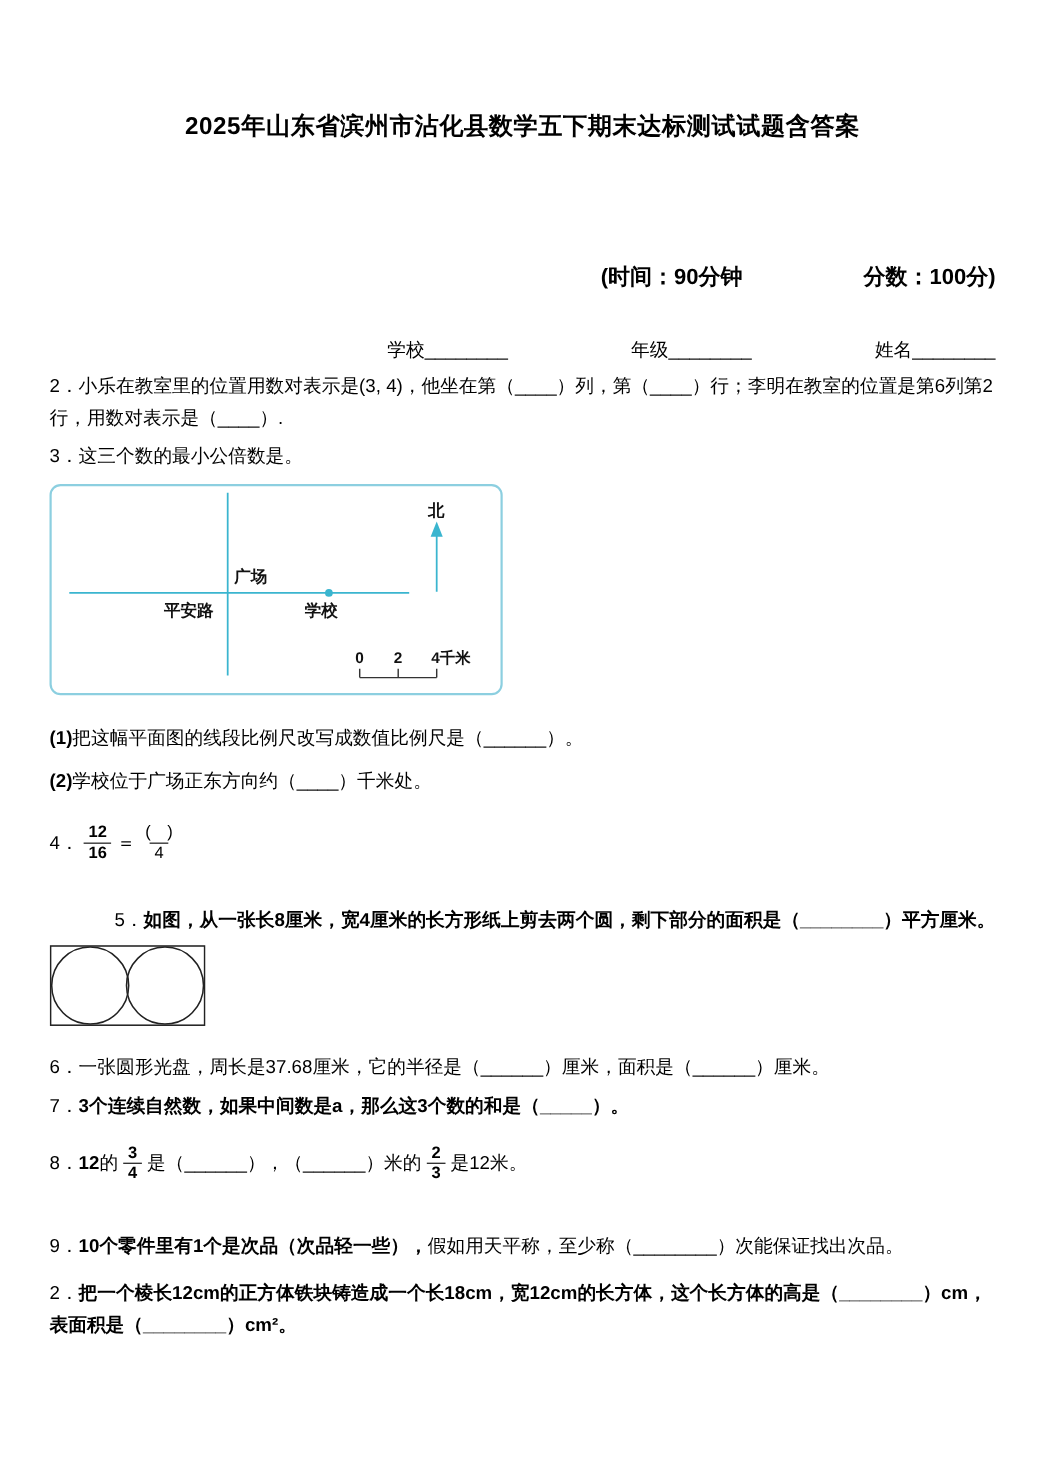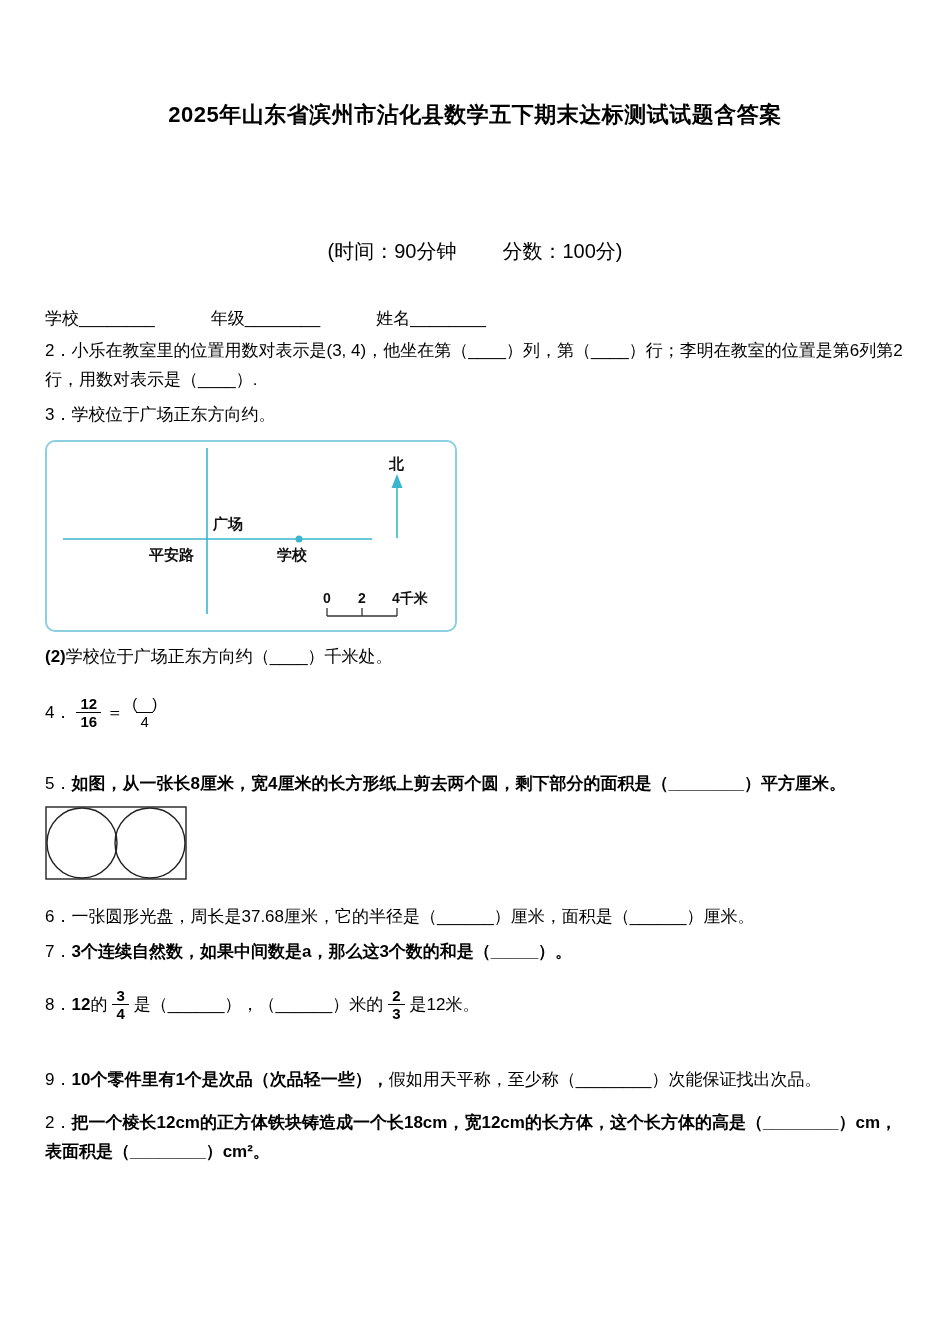--- a/index.html
+++ b/index.html
@@ -13,39 +13,39 @@
     width:950px;height:1344px;
     color:var(--ink);
     font-family:"Liberation Sans","DejaVu Sans",sans-serif;
     overflow:hidden;
   }
   .page{width:950px;height:1184px;padding:100px 45px 0 45px;background:#fff;}
   .title{
     font-size:22px;font-weight:bold;text-align:center;letter-spacing:.5px;
   }
   .info{
-    display:flex;justify-content:center;gap:46px;
-    font-size:20px;font-weight:normal;margin-top:108px;
+    display:flex;justify-content:flex-end;gap:110px;
+    font-size:20px;font-weight:bold;margin-top:108px;
   }
   .fields{
-    display:flex;justify-content:flex-start;gap:56px;
+    display:flex;justify-content:flex-end;gap:112px;
     font-size:17px;margin-top:42px;
   }
   .heading{font-size:17px;margin-top:32px;}
   .q{font-size:17px;line-height:1.72;margin-top:6px;}
   .b{font-weight:bold;}
   .frac{
     display:inline-flex;flex-direction:column;align-items:center;
     line-height:1.15;font-size:15px;margin:0 5px;vertical-align:middle;
   }
   .frac>span{padding:0 4px;}
   .frac .den{border-top:1.5px solid #000;}
   .flexline{display:flex;align-items:center;flex-wrap:wrap;}
   .q4{margin-top:16px;min-height:52px;}
-  .q5{margin-top:30px;}
+  .q5{margin-top:30px;text-align:right;}
   .q6{margin-top:22px;}
   .q7{margin-top:6px;}
   .q8{margin-top:12px;min-height:52px;}
   .q9{margin-top:34px;}
   .q10{margin-top:14px;}
   .sub1{margin-top:24px;}
   .sub2{margin-top:10px;}
   .map-box{
     width:412px;height:192px;margin-top:10px;
     border:2px solid var(--map-border);border-radius:10px;
@@ -76,21 +76,21 @@
   </div>
 
   <div class="fields">
     <span>学校________</span>
     <span>年级________</span>
     <span>姓名________</span>
   </div>
 
 
   <div class="q"><span>2．</span><span>小乐在教室里的位置用数对表示是(3, 4)，他坐在第（____）列，第（____）行；李明在教室的位置是第6列第2行，用数对表示是（____）.</span></div>
-  <div class="q"><span>3．</span><span>学校位于广场正东方向约。</span></div>
+  <div class="q"><span>3．</span><span>这三个数的最小公倍数是。</span></div>
 
   <div class="map-box">
     <svg width="408" height="188" viewBox="0 0 408 188">
       <line class="mapline" x1="160" y1="6" x2="160" y2="172"></line>
       <line class="mapline" x1="16" y1="97" x2="325" y2="97"></line>
       <circle cx="252" cy="97" r="3.5" class="maparrow"></circle>
 
       <line class="mapline" x1="350" y1="96" x2="350" y2="44"></line>
       <path class="maparrow" d="M350 32 L344.5 46 L355.5 46 Z"></path>
       <text class="map-text" x="342" y="27">北</text>
@@ -102,20 +102,21 @@
       <line class="scale-line" x1="280" y1="174" x2="350" y2="174"></line>
       <line class="scale-line" x1="280" y1="166" x2="280" y2="174"></line>
       <line class="scale-line" x1="315" y1="166" x2="315" y2="174"></line>
       <line class="scale-line" x1="350" y1="166" x2="350" y2="174"></line>
       <text class="scale-text" x="276" y="161">0</text>
       <text class="scale-text" x="311" y="161">2</text>
       <text class="scale-text" x="345" y="161">4千米</text>
     </svg>
   </div>
 
+  <div class="q sub1"><span class="b">(1)</span><span>把这幅平面图的线段比例尺改写成数值比例尺是（______）。</span></div>
   <div class="q sub2"><span class="b">(2)</span><span>学校位于广场正东方向约（____）千米处。</span></div>
 
   <div class="q q4 flexline">
       <span>4．</span>
       <span class="frac b">
         <span class="num">12</span>
         <span class="den">16</span>
       </span>
       <span>＝</span>
       <span class="frac">

